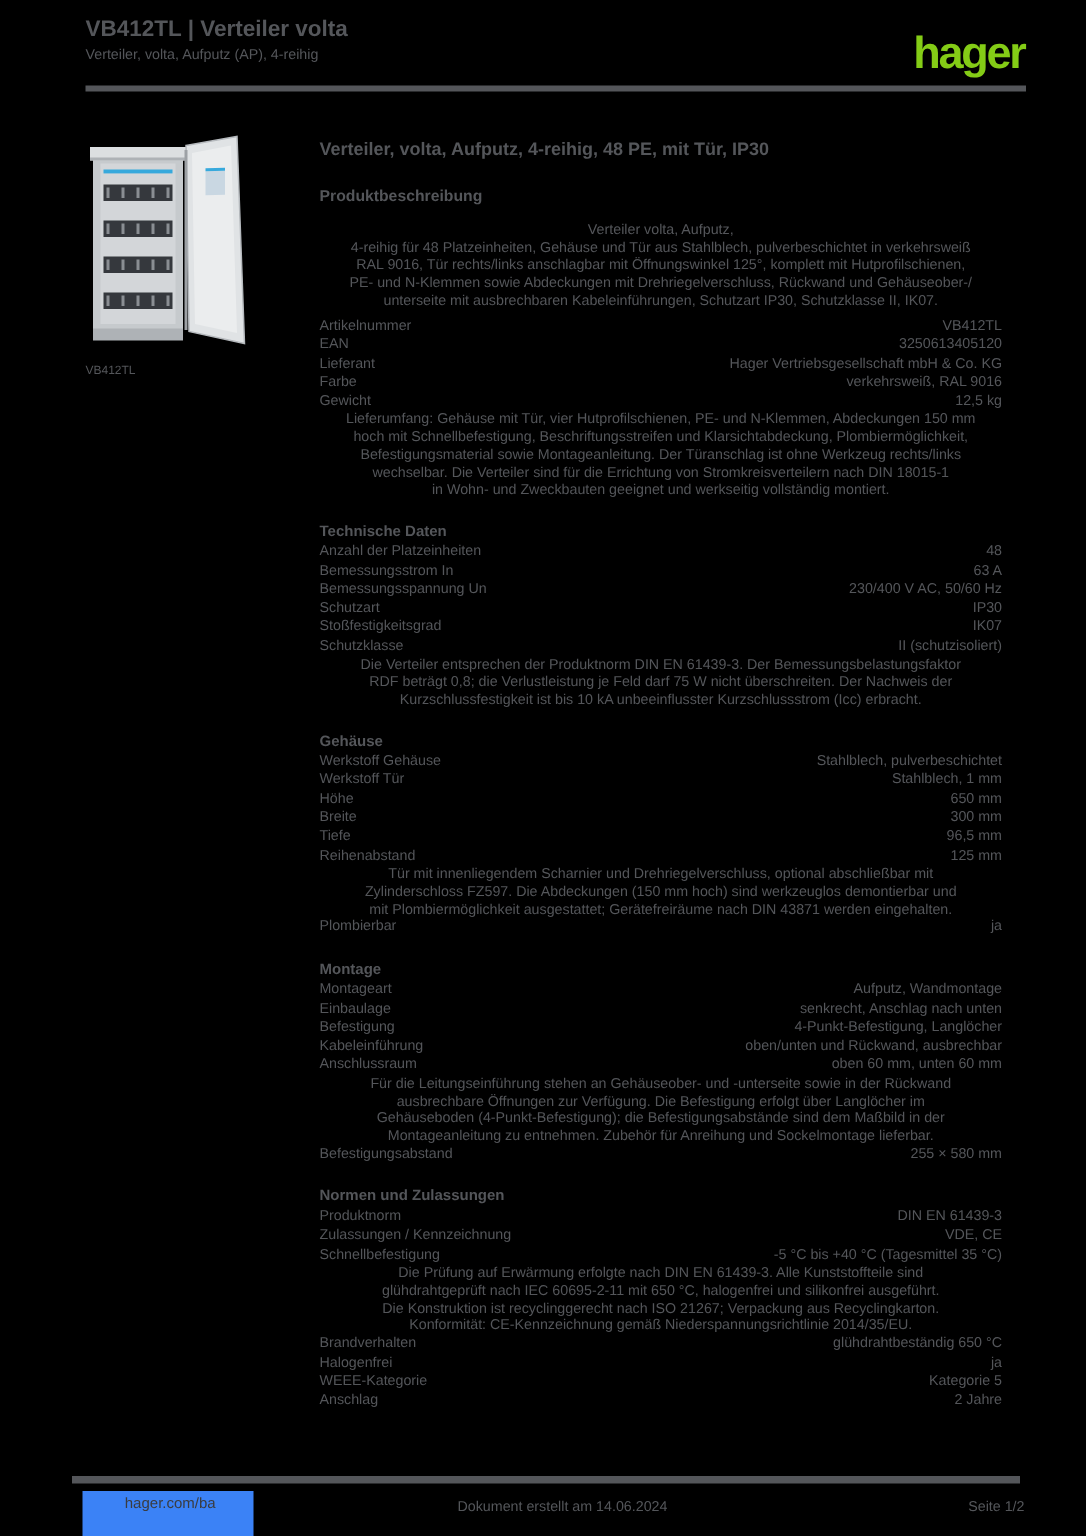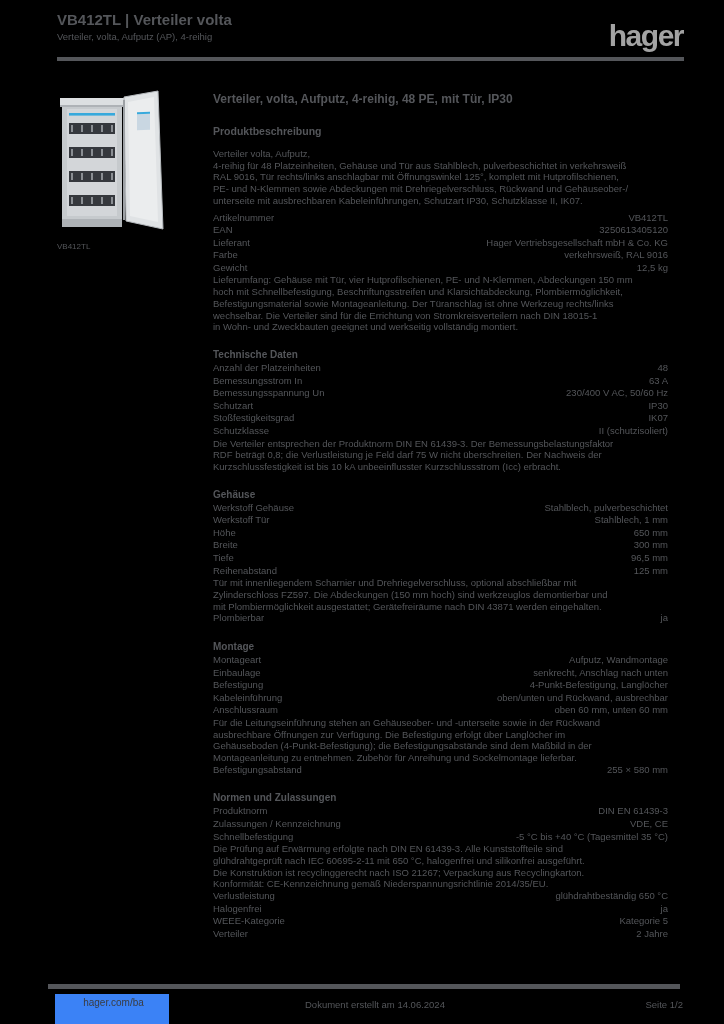--- a/index.html
+++ b/index.html
@@ -14,42 +14,42 @@
   .logo{position:absolute;right:41px;top:21px;font-size:30px;font-weight:bold;letter-spacing:-1.5px;line-height:30px;}
   .hdr-rule{position:absolute;left:57px;top:57px;width:627px;height:4px;background:#54565A;}
   
   .photo{position:absolute;left:57px;top:90px;width:113px;height:148px;}
   .photo-caption{position:absolute;left:57px;top:242px;font-size:8px;white-space:nowrap;}
   
   .main{position:absolute;left:213px;top:92px;width:455px;}
   .title{font-size:12px;font-weight:bold;line-height:14px;white-space:nowrap;}
   .desc-head{margin-top:19px;font-size:10.5px;font-weight:bold;}
   .desc{margin-top:11px;}
-  .desc-line,.note-line{font-size:9.5px;line-height:11.7px;white-space:nowrap;}
+  .desc-line,.note-line{font-size:9.5px;line-height:11.7px;white-space:nowrap;text-align:center;}
   .sec{margin-top:15px;}
   .sec:nth-child(1){margin-top:5px;}
   .sec-head{font-size:10px;font-weight:bold;line-height:13px;margin-bottom:1px;}
   .row{display:flex;justify-content:space-between;font-size:9.5px;line-height:12.6px;}
   .row .val{text-align:right;white-space:nowrap;}
   .row .lab{white-space:nowrap;}
   
   .ftr-rule{position:absolute;left:48px;top:984px;width:632px;height:5px;background:#54565A;}
   .ftr-url-box{position:absolute;left:55px;top:994px;width:114px;height:30px;background:#3b82f6;text-align:center;}
   .ftr-url{font-size:10px;color:#3A3C40;padding:3px 0 0 3px;white-space:nowrap;}
   .ftr-center{position:absolute;left:305px;top:999px;font-size:9.5px;white-space:nowrap;}
   .ftr-page{position:absolute;right:41px;top:999px;font-size:9.5px;white-space:nowrap;}
 </style>
 </head>
 <body>
 
 <div class="page">
 
   <div class="hdr-line1">VB412TL | Verteiler volta</div>
   <div class="hdr-line2">Verteiler, volta, Aufputz (AP), 4-reihig</div>
-  <div class="logo" style="color: #a3a3a3;">hager</div>
+  <div class="logo" style="color: #84cc16;">hager</div>
   <div class="hdr-rule"></div>
 
   <svg class="photo" viewBox="0 0 113 148" xmlns="http://www.w3.org/2000/svg">
     <g>
 
       <rect x="5" y="13" width="60" height="118" fill="#C6CACD"></rect>
       <rect x="3" y="8" width="64" height="9" fill="#DCDFE1"></rect>
       <rect x="3" y="15" width="64" height="2" fill="#AEB2B6"></rect>
       <rect x="10" y="19" width="50" height="107" fill="#D3D6D9"></rect>
 
@@ -242,33 +242,33 @@
           </div>
           <div class="row">
             <div class="lab">Schnellbefestigung</div>
             <div class="val">-5 °C bis +40 °C (Tagesmittel 35 °C)</div>
           </div>
           <div class="note-line">Die Prüfung auf Erwärmung erfolgte nach DIN EN 61439-3. Alle Kunststoffteile sind</div>
           <div class="note-line">glühdrahtgeprüft nach IEC 60695-2-11 mit 650 °C, halogenfrei und silikonfrei ausgeführt.</div>
           <div class="note-line">Die Konstruktion ist recyclinggerecht nach ISO 21267; Verpackung aus Recyclingkarton.</div>
           <div class="note-line">Konformität: CE-Kennzeichnung gemäß Niederspannungsrichtlinie 2014/35/EU.</div>
           <div class="row">
-            <div class="lab">Verlustleistung</div>
+            <div class="lab">Brandverhalten</div>
             <div class="val">glühdrahtbeständig 650 °C</div>
           </div>
           <div class="row">
             <div class="lab">Halogenfrei</div>
             <div class="val">ja</div>
           </div>
           <div class="row">
             <div class="lab">WEEE-Kategorie</div>
             <div class="val">Kategorie 5</div>
           </div>
           <div class="row">
-            <div class="lab">Verteiler</div>
+            <div class="lab">Anschlag</div>
             <div class="val">2 Jahre</div>
           </div>
         </div>
       </div>
   </div>
 
   <div class="ftr-rule"></div>
   <div class="ftr-url-box">
     <div class="ftr-url">hager.com/ba</div>
   </div>

